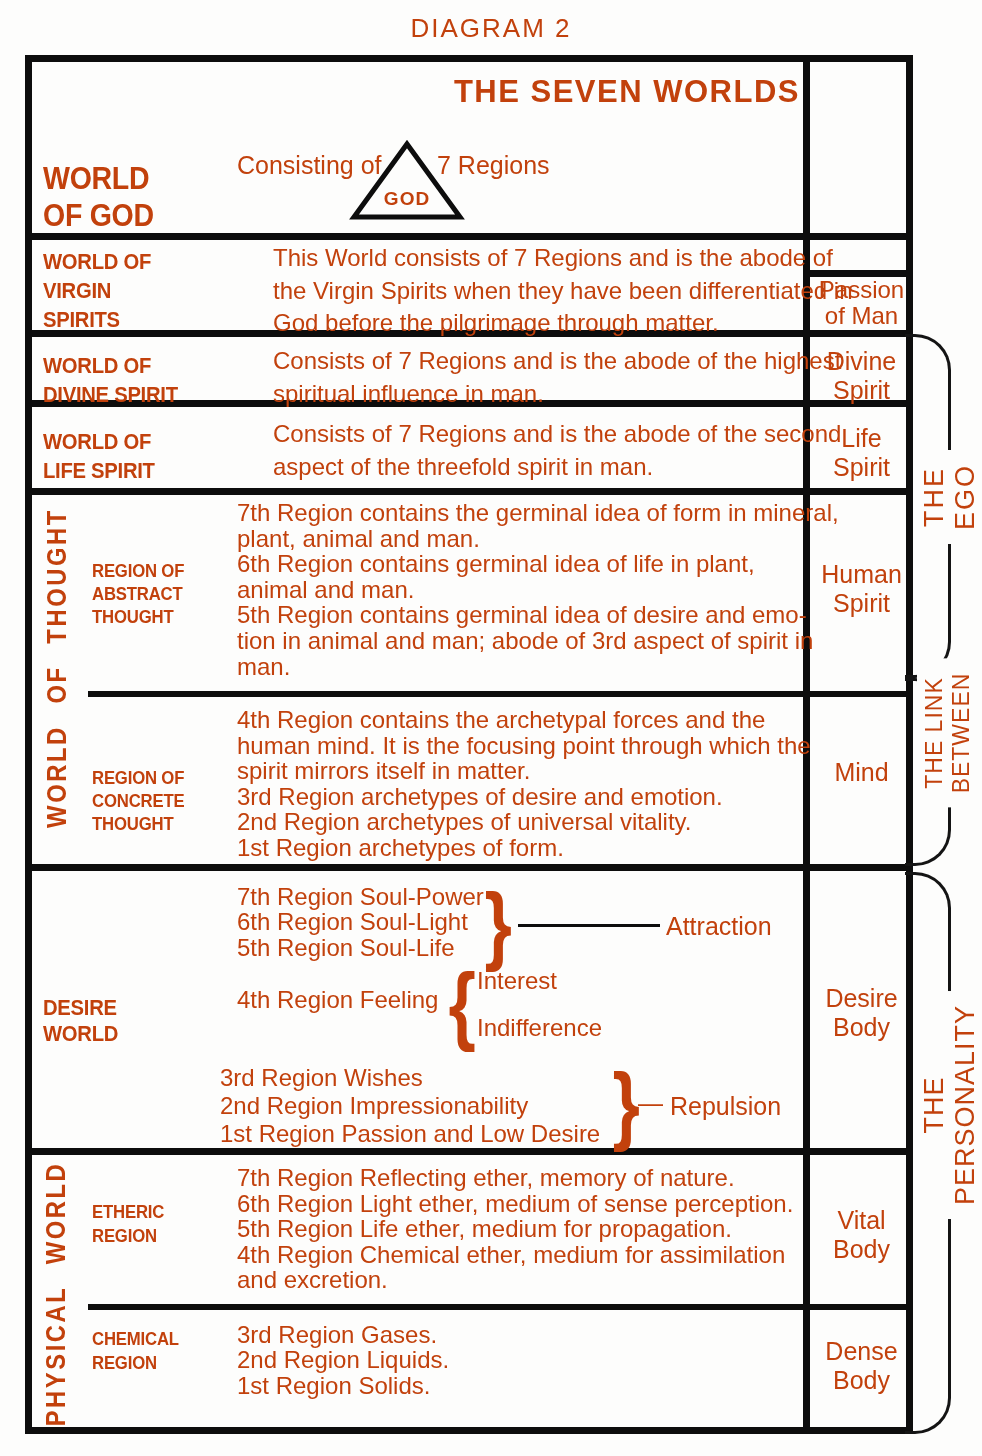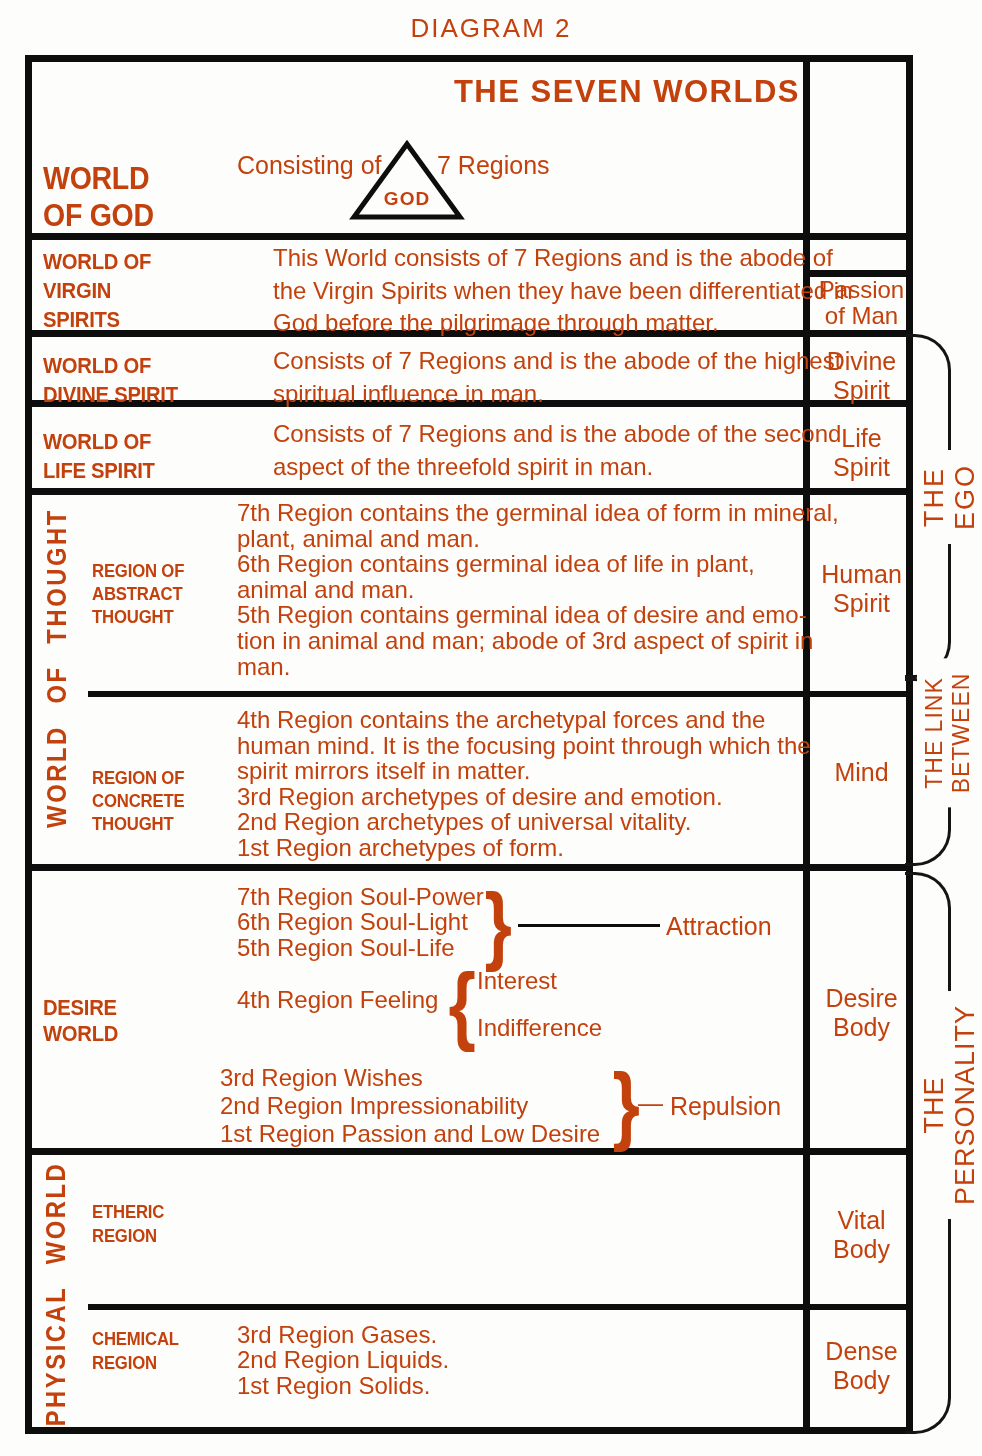--- a/index.html
+++ b/index.html
@@ -204,20 +204,25 @@
 1st Region Passion and Low Desire</div>
   <div class="abs vglyph" data-name="repulsion-brace-glyph">}</div>
   <div class="abs" data-name="repulsion-dash">—</div>
   <div class="abs" data-name="repulsion-label">Repulsion</div>
   <div class="abs vehicle ml" data-name="desire-vehicle">Desire
 Body</div>
 
   <div class="abs vertlabel" data-name="physical-world-vertical-label">PHYSICAL  WORLD</div>
   <div class="abs sublabel ml" data-name="etheric-region-label">ETHERIC
 REGION</div>
+  <div class="abs smalltext ml" data-name="etheric-region-text">7th Region Reflecting ether, memory of nature.
+6th Region Light ether, medium of sense perception.
+5th Region Life ether, medium for propagation.
+4th Region Chemical ether, medium for assimilation
+and excretion.</div>
   <div class="abs vehicle ml" data-name="vital-vehicle">Vital
 Body</div>
   <div class="abs sublabel ml" data-name="chemical-region-label">CHEMICAL
 REGION</div>
   <div class="abs smalltext ml" data-name="chemical-region-text">3rd Region Gases.
 2nd Region Liquids.
 1st Region Solids.</div>
   <div class="abs vehicle ml" data-name="dense-vehicle">Dense
 Body</div>
 

